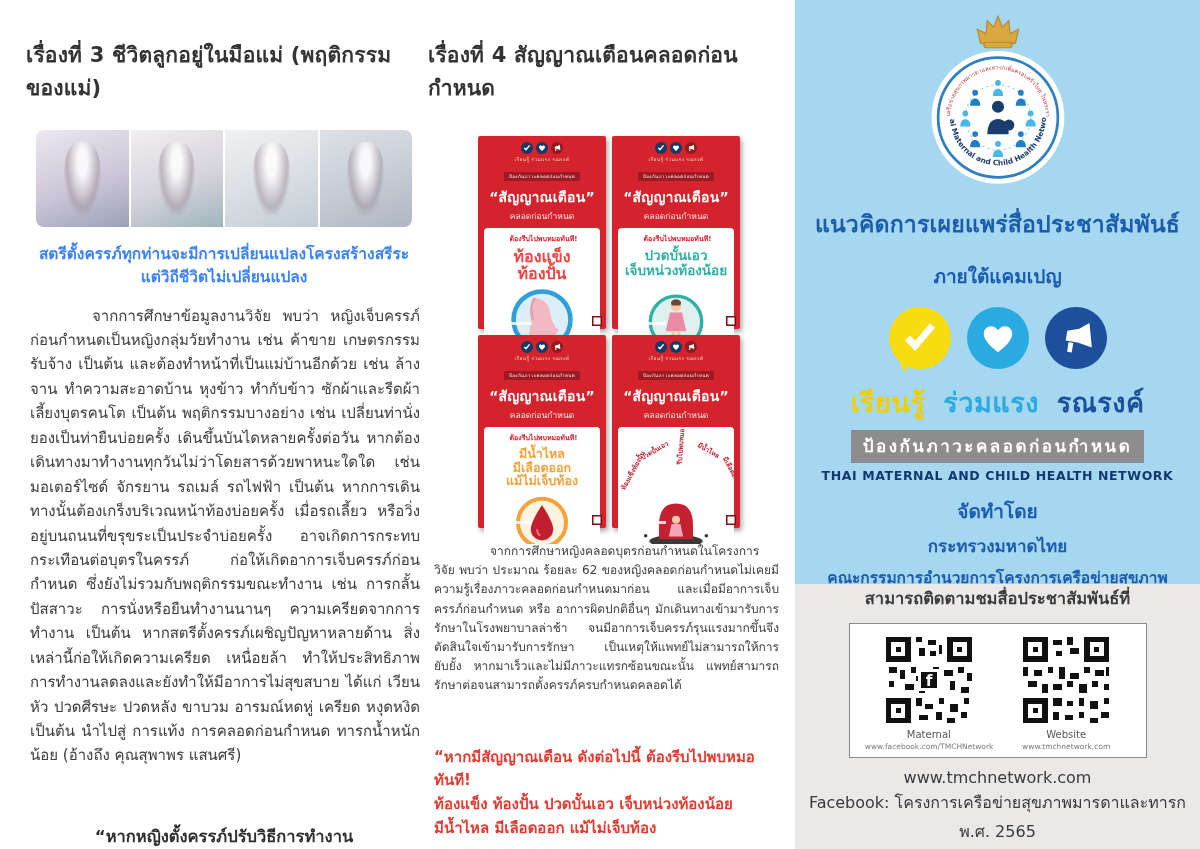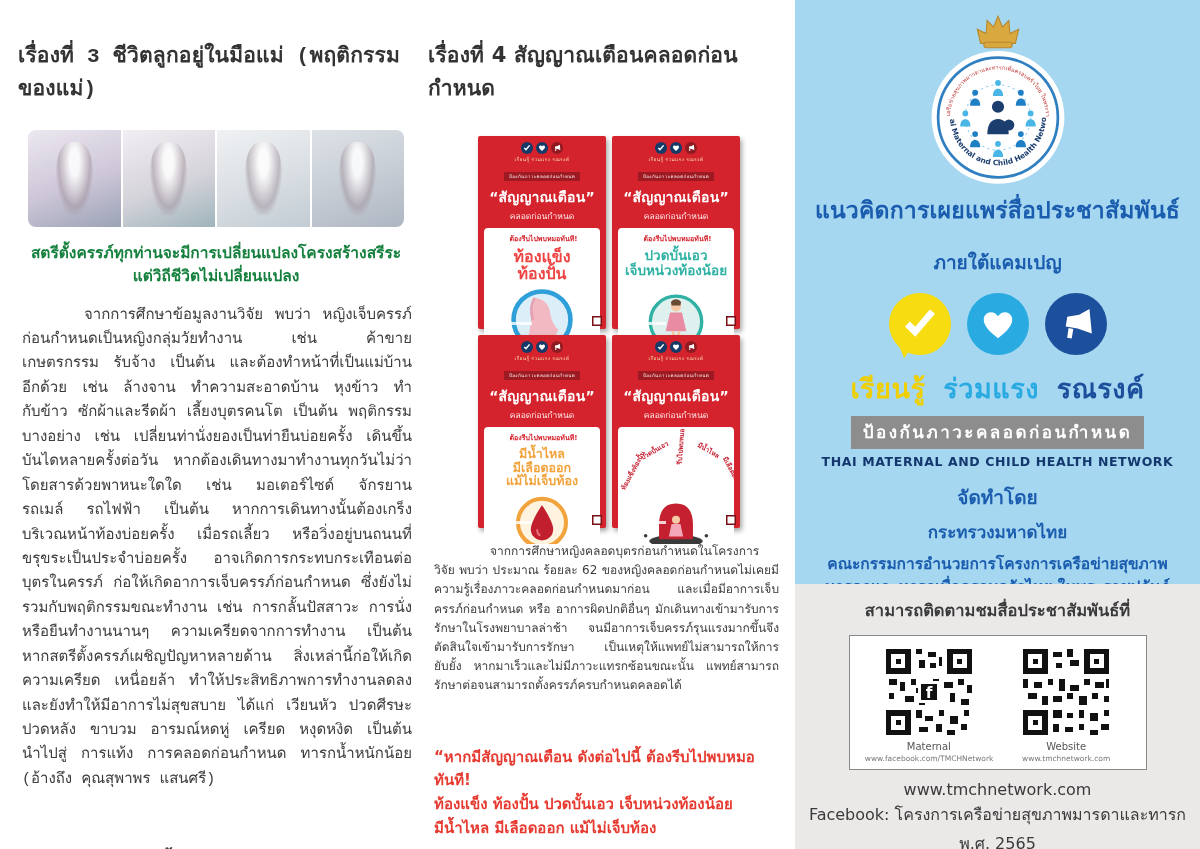--- a/index.html
+++ b/index.html
@@ -1,31 +1,31 @@
 <!DOCTYPE html>
 <html><head>
 <meta charset="utf-8">
 <style>
   html,body{margin:0;padding:0;background:#ffffff;}
   .page{position:relative;width:1200px;height:849px;background:#ffffff;overflow:hidden;
         font-family:"DejaVu Sans","Liberation Sans",sans-serif;color:#3d3d3d;}
   .col{position:absolute;top:0;height:849px;box-sizing:border-box;}
   
-  .col-left{left:8px;width:420px;padding:24px 14px 16px 10px;font-family:Liberation Mono, monospace;}
+  .col-left{left:16px;width:420px;padding:24px 14px 16px 10px;}
   .panel-title{font-size:21px;font-weight:600;color:#333;letter-spacing:.2px;}
   .photo-strip{display:flex;gap:2px;height:97px;margin:26px 10px 16px 10px;border-radius:8px;overflow:hidden;}
   .photo{flex:1;position:relative;}
   .photo.ph1{background:linear-gradient(160deg,#ece8f0 0%,#cdc6d8 55%,#9aa3b5 100%);}
   .photo.ph2{background:linear-gradient(160deg,#f1eff3 0%,#d6d4db 55%,#9fb4bb 100%);}
   .photo.ph3{background:linear-gradient(160deg,#f0f2f4 0%,#dbe0e4 50%,#c2ccd4 100%);}
   .photo.ph4{background:linear-gradient(160deg,#dde2e7 0%,#c8ced6 50%,#aeb6c2 100%);}
   .photo::after{content:"";position:absolute;left:30%;top:12%;width:40%;height:76%;
         background:radial-gradient(ellipse at 50% 28%,rgba(255,255,255,.85) 0 18%,rgba(163,150,160,.55) 60%,transparent 75%);
         border-radius:40% 40% 30% 30%;}
-  .caption{font-size:15.5px;font-weight:bold;color:#15803d;text-align:center;line-height:1.5;white-space:pre-line;margin:0 0 10px 0;}
+  .caption{font-size:15.5px;font-weight:bold;color:#3b82f6;text-align:center;line-height:1.5;white-space:pre-line;margin:0 0 10px 0;}
   .body-text{font-size:15px;line-height:1.63;text-align:justify;text-indent:62px;color:#3d3d3d;margin:14px 2px 0 4px;}
   .quote{font-size:16.5px;font-weight:bold;color:#2e2e2e;text-align:center;line-height:1.6;white-space:pre-line;margin-top:56px;}
   
   .col-mid{left:420px;width:375px;padding:24px 16px 0 8px;}
   .poster-grid{display:grid;grid-template-columns:128px 128px;gap:6px;margin:32px 0 0 50px;}
   .poster{width:128px;height:193px;background:#d4232c;border-radius:2px;position:relative;
           box-shadow:2px 3px 5px rgba(0,0,0,.35);padding:5px 6px;box-sizing:border-box;color:#fff;text-align:center;}
   .p-icons{display:flex;justify-content:center;gap:3px;margin-top:1px;}
   .p-ic{width:12px;height:12px;border-radius:50%;display:flex;align-items:center;justify-content:center;}
   .p-ic svg{width:8px;height:8px;fill:#fff;}
@@ -49,40 +49,40 @@
   .ray.r1{left:-2px;top:34px;transform:rotate(-62deg);}
   .ray.r2{left:24px;top:16px;transform:rotate(-30deg);}
   .ray.r3{left:50px;top:8px;transform:rotate(-86deg);}
   .ray.r4{left:76px;top:16px;transform:rotate(30deg);}
   .ray.r5{left:94px;top:34px;transform:rotate(62deg);}
   .mid-body{font-size:12px;line-height:1.6;text-align:justify;text-indent:56px;margin:14px 0 0 6px;}
   .warning{font-size:15px;font-weight:bold;color:#e63a30;line-height:1.58;white-space:pre-line;margin:50px 0 0 6px;text-align:left;}
   
   .col-right{left:795px;width:405px;background:#a6d7f1;text-align:center;padding-top:14px;}
   .emblem{display:block;margin:0 auto;}
-  .r-title{font-size:23px;font-weight:bold;color:#1a5cae;margin-top:6px;letter-spacing:.2px;}
+  .r-title{font-size:23px;font-weight:bold;color:#1a5cae;margin-top:20px;letter-spacing:.2px;}
   .r-sub{font-size:19px;font-weight:600;color:#1a5cae;margin-top:13px;}
   .icon-row{display:flex;justify-content:center;gap:16px;margin-top:16px;}
   .bigic{width:62px;height:62px;border-radius:50%;display:flex;align-items:center;justify-content:center;position:relative;}
   .bigic svg{width:38px;height:38px;fill:#fff;}
   .bigic.yl{background:#f7dc12;}
   .bigic.yl::after{content:"";position:absolute;left:4px;bottom:-2px;width:0;height:0;
         border-left:14px solid transparent;border-right:4px solid transparent;border-top:16px solid #f7dc12;transform:rotate(18deg);}
   .bigic.cy{background:#29abe2;}
   .bigic.nv{background:#1c4f9c;}
   .wordmark{margin-top:12px;font-size:27px;font-weight:bold;letter-spacing:.5px;}
   .wm-y{color:#f0cf00;} .wm-c{color:#29abe2;margin-left:8px;} .wm-n{color:#1c4f9c;margin-left:8px;text-align:center;}
   .gray-bar{display:inline-block;background:#8d8d8d;color:#fff;font-size:17px;font-weight:bold;
         letter-spacing:2.5px;padding:2px 12px 4px 12px;margin-top:6px;}
   .network{font-size:12.5px;font-weight:bold;color:#14386e;letter-spacing:.6px;margin-top:5px;}
   .made-by{margin-top:13px;color:#1a5cae;}
   .mb-label{font-size:19px;font-weight:bold;}
   .mb-ministry{font-size:17px;font-weight:600;margin-top:6px;}
   .mb-committee{font-size:15.5px;font-weight:bold;line-height:1.5;white-space:pre-line;margin-top:8px;}
-  .gray-section{position:absolute;left:0;bottom:0;width:100%;height:265px;background:#ebe8e8;padding-top:13px;box-sizing:border-box;}
+  .gray-section{position:absolute;left:0;bottom:0;width:100%;height:265px;background:#ebe8e8;padding-top:1px;box-sizing:border-box;}
   .follow{font-size:16.5px;font-weight:600;color:#3a3a3a;}
   .qr-box{width:298px;margin:12px auto 0 auto;background:#fff;border:1px solid #8a8a8a;
         display:flex;justify-content:space-evenly;padding:10px 6px 6px 6px;box-sizing:border-box;}
   .qr-item{width:128px;}
   .qr-item svg{width:92px;height:92px;display:block;margin:0 auto;}
   .qr-label{font-size:10px;color:#555;margin-top:3px;}
   .qr-url{font-size:7.5px;color:#777;margin-top:2px;}
   .site-line{font-size:16px;color:#3a3a3a;margin-top:10px;}
   .fb-line{font-size:16px;color:#3a3a3a;margin-top:3px;}
   .year-line{font-size:16px;color:#3a3a3a;margin-top:4px;}

